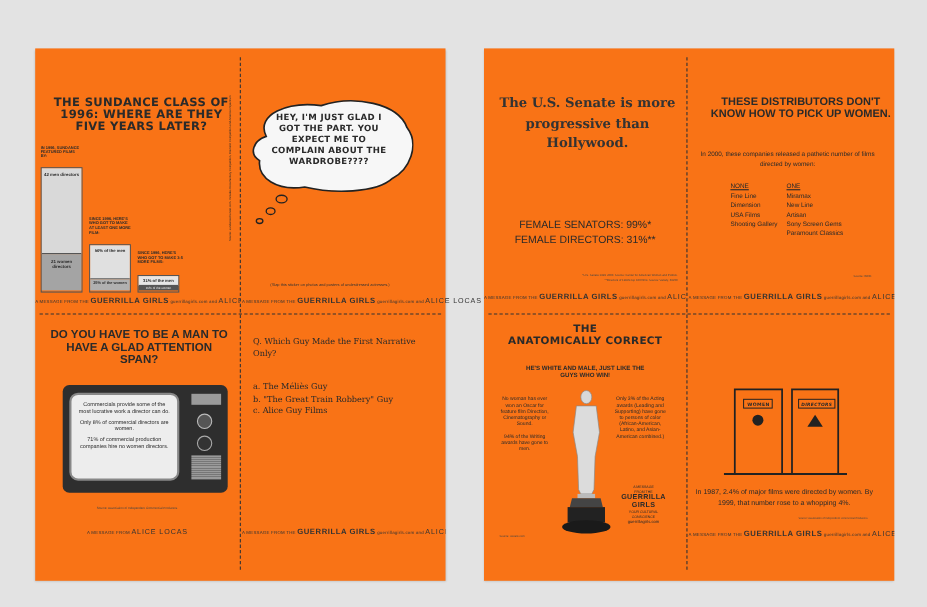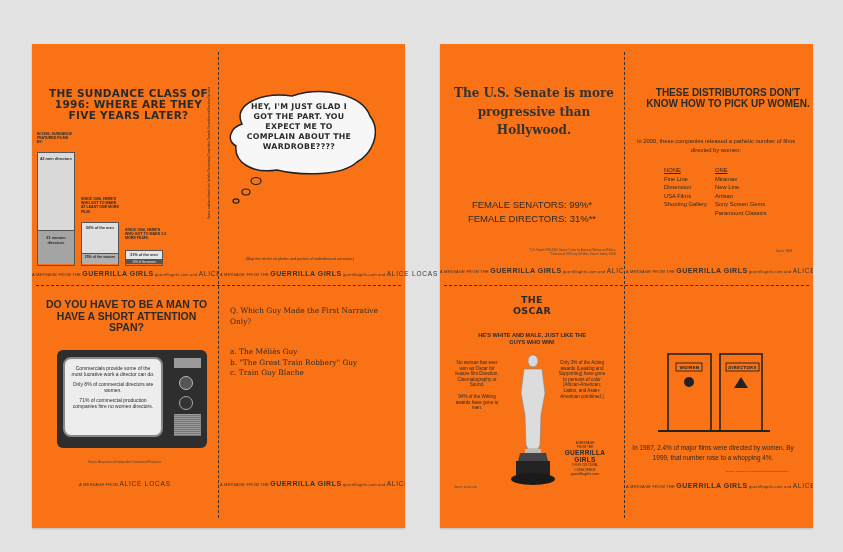--- a/index.html
+++ b/index.html
@@ -64,21 +64,21 @@
       <ellipse cx="34" cy="97" rx="5" ry="3.5" fill="none" stroke="#222" stroke-width="1.2"></ellipse>
       <ellipse cx="24" cy="108" rx="4" ry="3" fill="none" stroke="#222" stroke-width="1.2"></ellipse>
       <ellipse cx="14" cy="117" rx="3" ry="2.2" fill="none" stroke="#222" stroke-width="1.2"></ellipse>
     </svg>
     <div class="comic center" style="position:absolute;left:20px;top:58px;width:118px;font-size:7.8px;line-height:10px;">HEY, I'M JUST GLAD I GOT THE PART. YOU EXPECT ME TO COMPLAIN ABOUT THE WARDROBE????</div>
     <div class="center" style="position:absolute;left:10px;top:213px;width:140px;font-size:3.6px;color:#333;">(Slap this sticker on photos and posters of underdressed actresses.)</div>
 
   </div>
 
   <div class="panel" style="left:0;top:243px;width:186px;height:241px;">
-    <div class="center" style="position:absolute;left:12px;width:165px;top:12px;font-size:10.5px;font-weight:bold;line-height:11.5px;">DO YOU HAVE TO BE A MAN TO HAVE A SHORT ATTENTION SPAN?</div>
+    <div class="center" style="position:absolute;left:12px;width:165px;top:12px;font-size:10.5px;font-weight:bold;line-height:11.5px;">DO YOU HAVE TO BE A MAN TO HAVE A GLAD ATTENTION SPAN?</div>
     <div style="position:absolute;left:25px;top:63px;width:150px;height:98px;background:#2e2e2e;border-radius:6px;">
       <div style="position:absolute;left:6px;top:7px;width:100px;height:80px;background:#ededed;border-radius:8px;border:2px solid #888;box-sizing:border-box;">
         <div class="center" style="font-size:5px;line-height:6px;padding:6px 5px 0;">
           <div>Commercials provide some of the most lucrative work a director can do.</div>
           <div style="margin-top:4px;">Only 8% of commercial directors are women.</div>
           <div style="margin-top:4px;">71% of commercial production companies hire no women directors.</div>
         </div>
       </div>
       <div style="position:absolute;left:117px;top:8px;width:27px;height:10px;background:#9a9a9a;"></div>
       <div style="position:absolute;left:122px;top:26px;width:12px;height:12px;border-radius:50%;background:#555;border:1.5px solid #bbb;"></div>
@@ -90,21 +90,21 @@
       <span>A MESSAGE FROM</span>
       <span class="al">ALICE LOCAS</span>
     </div>
   </div>
 
   <div class="panel" style="left:188px;top:243px;width:185px;height:241px;">
     <div class="serif" style="position:absolute;left:10px;top:19px;width:160px;font-size:7.4px;line-height:10.5px;">Q. Which Guy Made the First Narrative Only?</div>
     <div class="serif" style="position:absolute;left:10px;top:60px;width:170px;font-size:7.4px;line-height:10.5px;">
       <div>a. The Méliès Guy</div>
       <div>b. "The Great Train Robbery" Guy</div>
-      <div>c. Train Guy Blache</div>
+      <div>c. Alice Guy Films</div>
     </div>
     <div class="footer" style="top:193px;">
       <span>A MESSAGE FROM THE</span>
       <span class="gg">GUERRILLA GIRLS</span>
       <span>guerrillagirls.com and</span>
       <span class="al">ALICE LOCAS</span>
     </div>
   </div>
   <div class="footer" style="left:188px;top:226px;width:185px;">
     <span>A MESSAGE FROM THE</span>
@@ -159,21 +159,21 @@
       <span>A MESSAGE FROM THE</span>
       <span class="gg">GUERRILLA GIRLS</span>
       <span>guerrillagirls.com and</span>
       <span class="al">ALICE LOCAS</span>
     </div>
   </div>
 
   <div class="panel" style="left:0;top:243px;width:184px;height:241px;">
     <div class="comic center" style="position:absolute;left:0;width:184px;top:8px;font-size:9.5px;line-height:10.5px;">
       <div>THE</div>
-      <div>OSCAR</div>
+      <div>ANATOMICALLY CORRECT</div>
     </div>
     <div class="center" style="position:absolute;left:30px;width:124px;top:45px;font-size:5.6px;font-weight:bold;line-height:7px;">HE'S WHITE AND MALE, JUST LIKE THE GUYS WHO WIN!</div>
     <svg style="position:absolute;left:68px;top:66px;" width="50" height="136" viewBox="0 0 50 136">
       <ellipse cx="25" cy="8" rx="5" ry="6" fill="#d8d8d8" stroke="#888" stroke-width="0.6"></ellipse>
       <path d="M16,16 L34,16 L37,40 L33,62 L32,92 L30,96 L20,96 L18,92 L17,62 L13,40 Z" fill="#dcdcdc" stroke="#888" stroke-width="0.6"></path>
       <rect x="17" y="96" width="16" height="4" fill="#bbb"></rect>
       <path d="M12,100 L38,100 L40,108 L10,108 Z" fill="#444"></path>
       <rect x="8" y="108" width="34" height="14" fill="#222"></rect>
       <ellipse cx="25" cy="126" rx="22" ry="6" fill="#1a1a1a"></ellipse>
     </svg>

